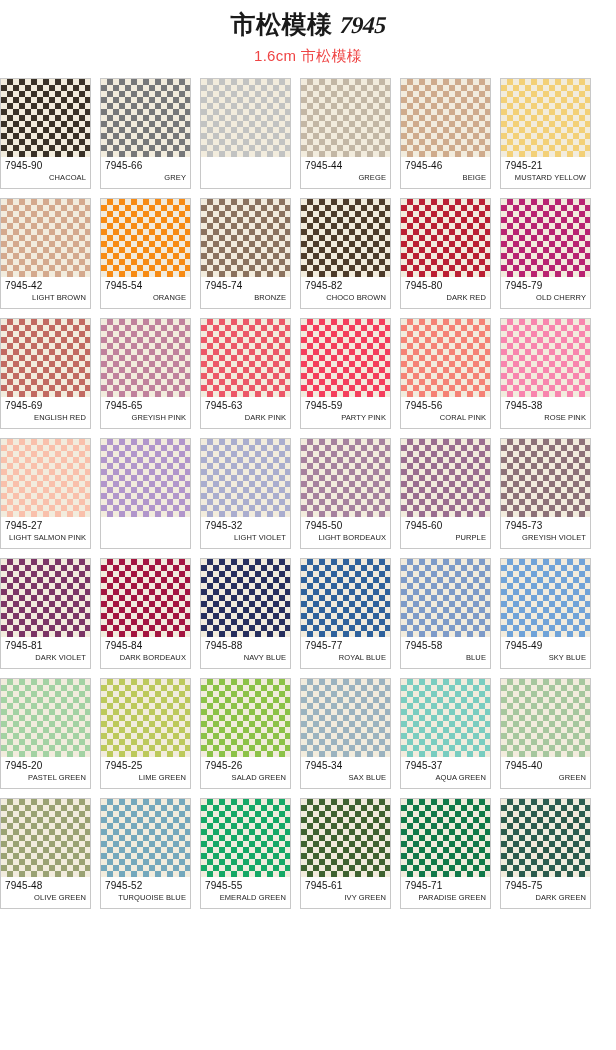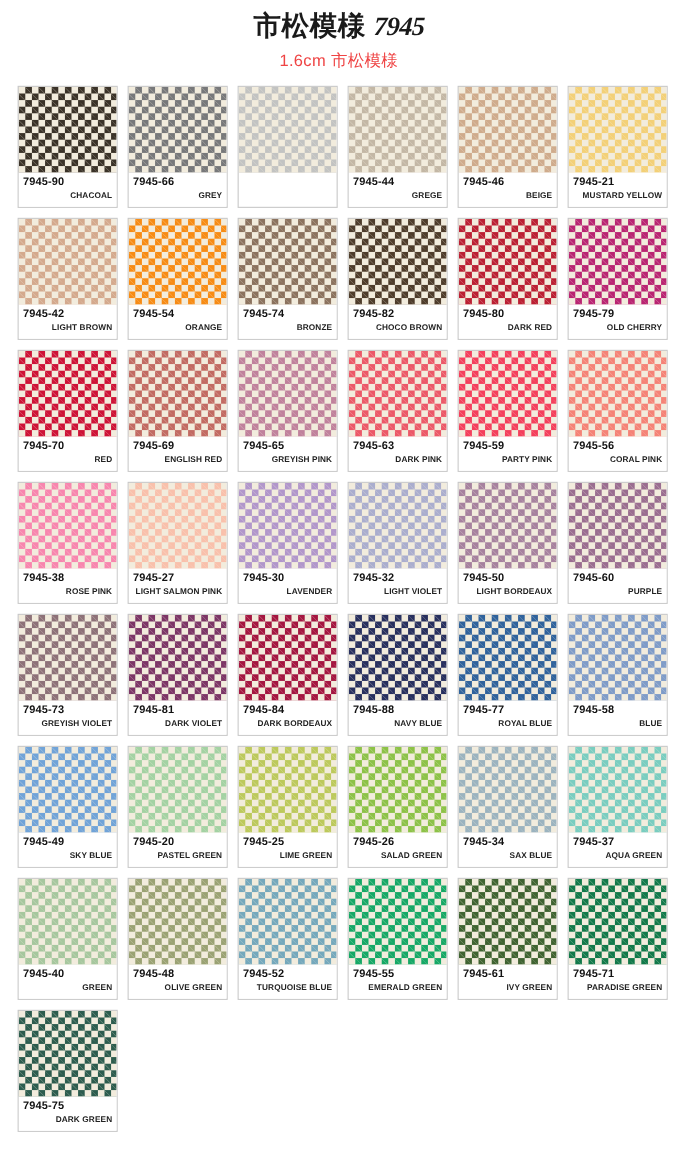--- a/index.html
+++ b/index.html
@@ -46,26 +46,25 @@
     line-height: 18px;
     color: #ef4444;
     margin-top: 8px;
     letter-spacing: 0.3px;
   }
 
   
   #grid {
     position: absolute;
     top: 78px;
-    left: 16px;
+    left: 0;
     width: 600px;
     display: flex;
     flex-wrap: wrap;
     gap: 9px 9px;
-    font-weight: bold;
   }
   .card {
     width: 91px;
     box-sizing: border-box;
     border: 1px solid #c8c8c8;
     background: #ffffff;
     overflow: hidden;
   }
   .swatch {
     width: 100%;
@@ -178,27 +177,20 @@
       </div>
     </div>
     <div class="card">
       <div class="swatch" style="background-color: rgb(242, 236, 221); background-image: linear-gradient(45deg, rgb(185, 36, 114) 25%, transparent 25%, transparent 75%, rgb(185, 36, 114) 75%), linear-gradient(45deg, rgb(185, 36, 114) 25%, transparent 25%, transparent 75%, rgb(185, 36, 114) 75%); background-size: 12px 12px; background-position: 0px 0px, 6px 6px;"></div>
       <div class="label">
         <div class="code">7945-79</div>
         <div class="name">OLD CHERRY</div>
       </div>
     </div>
     <div class="card">
-      <div class="swatch" style="background-color: rgb(242, 236, 221); background-image: linear-gradient(45deg, rgb(206, 18, 54) 25%, transparent 25%, transparent 75%, rgb(206, 18, 54) 75%), linear-gradient(45deg, rgb(206, 18, 54) 25%, transparent 25%, transparent 75%, rgb(206, 18, 54) 75%); background-size: 12px 12px; background-position: 0px 0px, 6px 6px;"></div>
-      <div class="label">
-        <div class="code">7945-70</div>
-        <div class="name">RED</div>
-      </div>
-    </div>
-    <div class="card">
       <div class="swatch" style="background-color: rgb(242, 236, 221); background-image: linear-gradient(45deg, rgb(194, 106, 98) 25%, transparent 25%, transparent 75%, rgb(194, 106, 98) 75%), linear-gradient(45deg, rgb(194, 106, 98) 25%, transparent 25%, transparent 75%, rgb(194, 106, 98) 75%); background-size: 12px 12px; background-position: 0px 0px, 6px 6px;"></div>
       <div class="label">
         <div class="code">7945-69</div>
         <div class="name">ENGLISH RED</div>
       </div>
     </div>
     <div class="card">
       <div class="swatch" style="background-color: rgb(242, 236, 221); background-image: linear-gradient(45deg, rgb(192, 129, 156) 25%, transparent 25%, transparent 75%, rgb(192, 129, 156) 75%), linear-gradient(45deg, rgb(192, 129, 156) 25%, transparent 25%, transparent 75%, rgb(192, 129, 156) 75%); background-size: 12px 12px; background-position: 0px 0px, 6px 6px;"></div>
       <div class="label">
         <div class="code">7945-65</div>
@@ -235,24 +227,20 @@
     </div>
     <div class="card">
       <div class="swatch" style="background-color: rgb(242, 236, 221); background-image: linear-gradient(45deg, rgb(249, 192, 171) 25%, transparent 25%, transparent 75%, rgb(249, 192, 171) 75%), linear-gradient(45deg, rgb(249, 192, 171) 25%, transparent 25%, transparent 75%, rgb(249, 192, 171) 75%); background-size: 12px 12px; background-position: 0px 0px, 6px 6px;"></div>
       <div class="label">
         <div class="code">7945-27</div>
         <div class="name">LIGHT SALMON PINK</div>
       </div>
     </div>
     <div class="card">
       <div class="swatch" style="background-color: rgb(242, 236, 221); background-image: linear-gradient(45deg, rgb(177, 150, 203) 25%, transparent 25%, transparent 75%, rgb(177, 150, 203) 75%), linear-gradient(45deg, rgb(177, 150, 203) 25%, transparent 25%, transparent 75%, rgb(177, 150, 203) 75%); background-size: 12px 12px; background-position: 0px 0px, 6px 6px;"></div>
-      <div class="label">
-        <div class="code">7945-30</div>
-        <div class="name">LAVENDER</div>
-      </div>
     </div>
     <div class="card">
       <div class="swatch" style="background-color: rgb(242, 236, 221); background-image: linear-gradient(45deg, rgb(170, 173, 206) 25%, transparent 25%, transparent 75%, rgb(170, 173, 206) 75%), linear-gradient(45deg, rgb(170, 173, 206) 25%, transparent 25%, transparent 75%, rgb(170, 173, 206) 75%); background-size: 12px 12px; background-position: 0px 0px, 6px 6px;"></div>
       <div class="label">
         <div class="code">7945-32</div>
         <div class="name">LIGHT VIOLET</div>
       </div>
     </div>
     <div class="card">
       <div class="swatch" style="background-color: rgb(242, 236, 221); background-image: linear-gradient(45deg, rgb(166, 129, 158) 25%, transparent 25%, transparent 75%, rgb(166, 129, 158) 75%), linear-gradient(45deg, rgb(166, 129, 158) 25%, transparent 25%, transparent 75%, rgb(166, 129, 158) 75%); background-size: 12px 12px; background-position: 0px 0px, 6px 6px;"></div>

